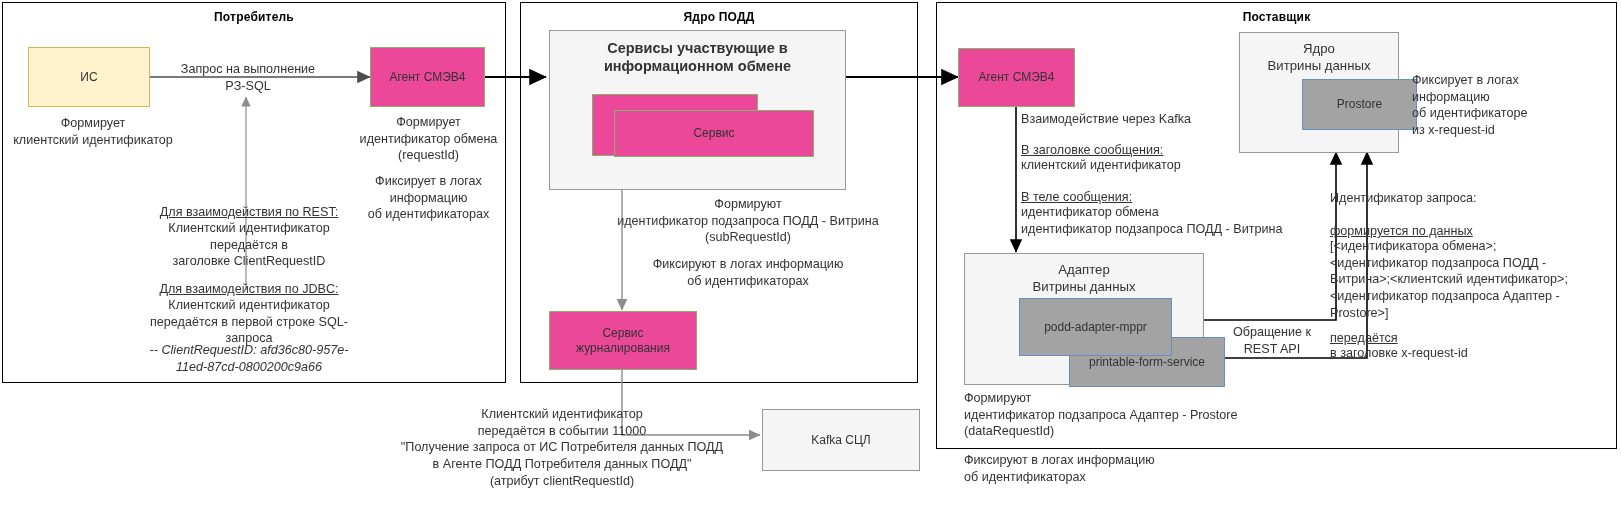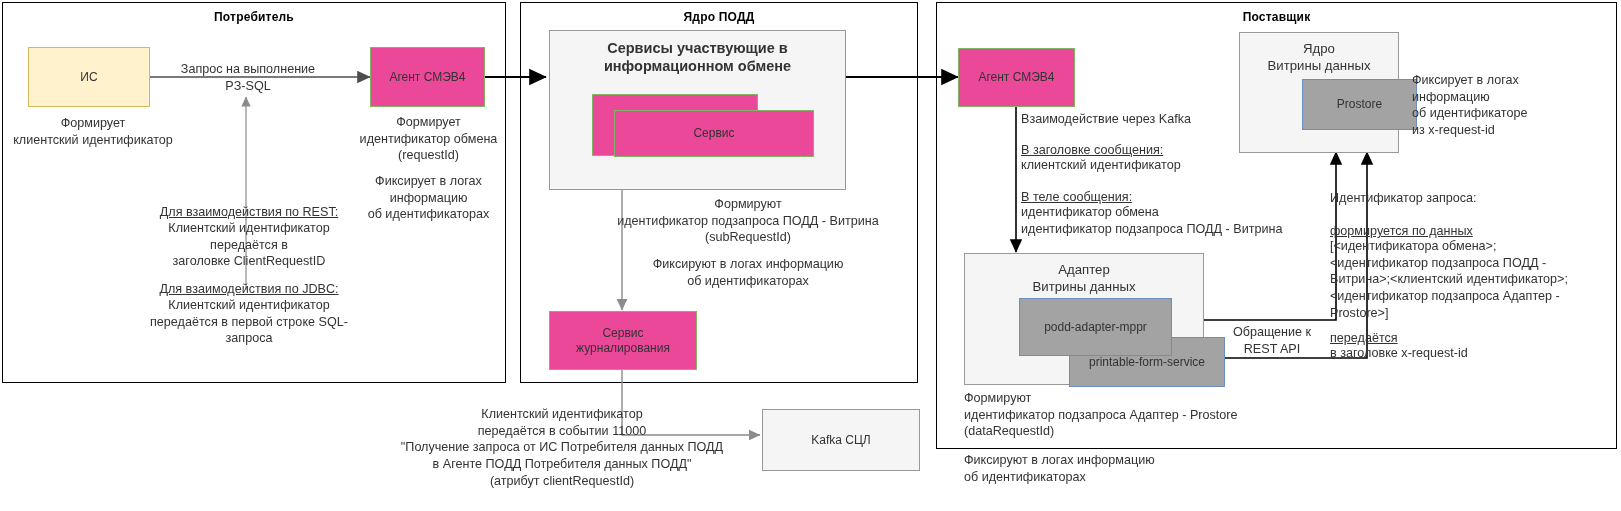--- a/index.html
+++ b/index.html
@@ -147,20 +147,22 @@
   <div class="txt c" style="left:173px; top:61px; width:150px;">Запрос на выполнение
 PЗ-SQL</div>
   <div class="txt c" style="left:146px; top:220px; width:206px;">Клиентский идентификатор
 передаётся в
 заголовке ClientRequestID</div>
 
   <div class="txt c u" style="left:146px; top:281px; width:206px;">Для взаимодействия по JDBC:</div>
   <div class="txt c" style="left:133px; top:297px; width:232px;">Клиентский идентификатор
 передаётся в первой строке SQL-
 запроса</div>
+  <div class="txt c ital" style="left:133px; top:342px; width:232px;">-- ClientRequestID: afd36c80-957e-
+11ed-87cd-0800200c9a66</div>
 
   <div class="box grey grey-cont bold-title" style="left:549px; top:30px; width:297px; height:160px;">
     <span style="white-space:pre-line;">Сервисы участвующие в
 информационном обмене</span>
   </div>
   <div class="box green" style="left:592px; top:94px; width:166px; height:62px;"></div>
   <div class="box green" style="left:614px; top:110px; width:200px; height:47px;">
     <span>Сервис</span>
   </div>
 

